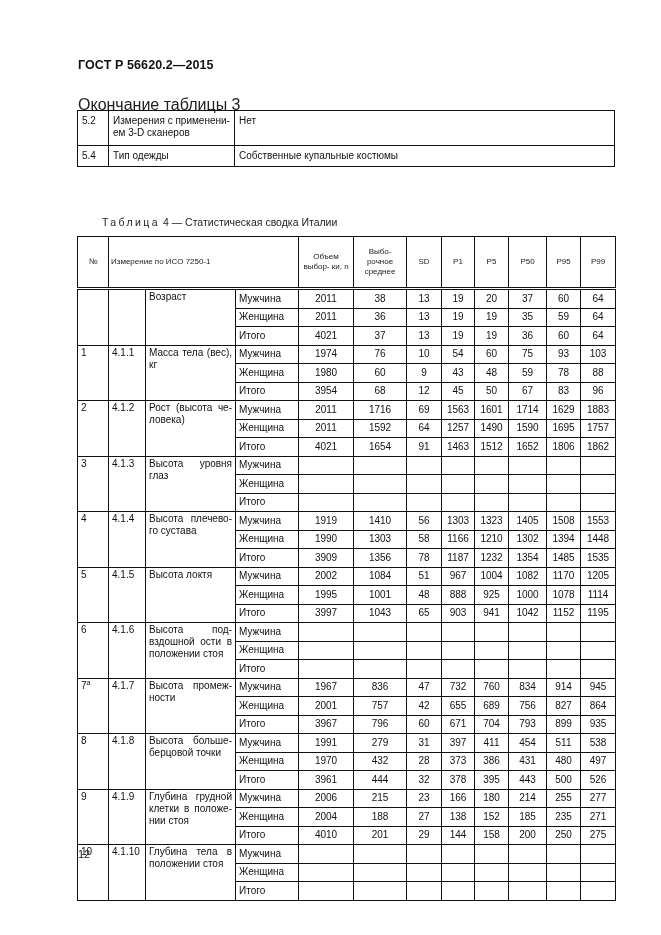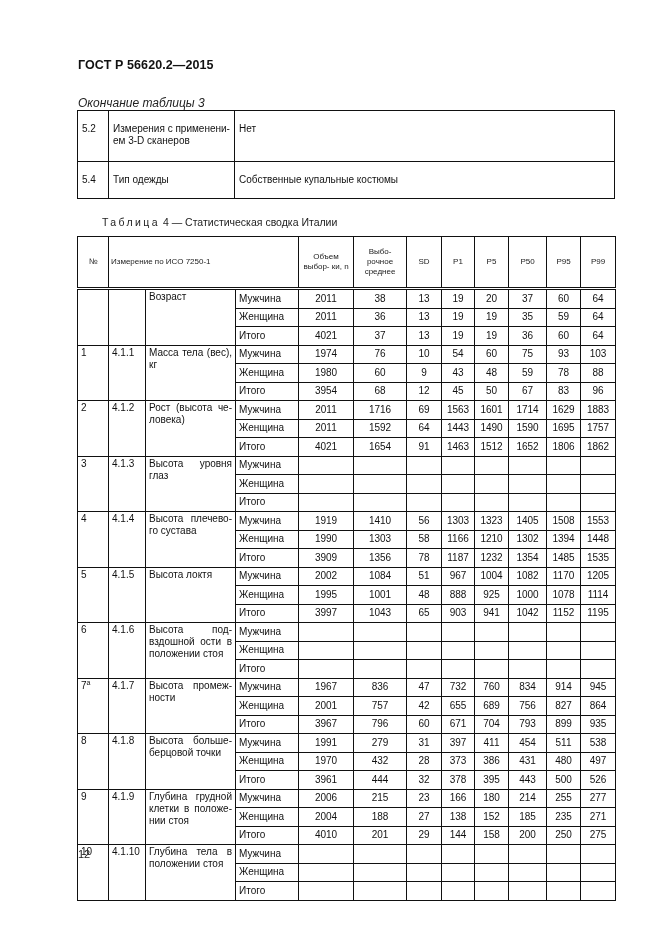--- a/index.html
+++ b/index.html
@@ -1,22 +1,22 @@
 <!DOCTYPE html>
 <html><head>
 <meta charset="utf-8">
 <style>
   html, body { margin: 0; padding: 0; background: #ffffff; }
   body { width: 661px; height: 935px; position: relative; font-family: "Liberation Sans", sans-serif; color: #111; overflow: hidden; }
   .hdr { position: absolute; left: 78px; top: 58px; font-weight: bold; font-size: 12.5px; letter-spacing: 0.1px; }
-  .cont { position: absolute; left: 78px; top: 96px; font-style: italic; font-size: 12px; color: #222; text-align: right; }
+  .cont { position: absolute; left: 78px; top: 96px; font-size: 16px; color: #222; text-align: right; }
   table { border-collapse: collapse; position: absolute; table-layout: fixed; }
   td { border: 1px solid #111; font-size: 10px; line-height: 12px; vertical-align: top; padding: 0 3px; color: #111; }
   #t3 { left: 77px; top: 110px; width: 538px; }
-  #t3 td { padding: 12px 4px; }
+  #t3 td { padding: 4px 4px; }
   #t3 tr.r1 td { height: 26px; }
   #t3 tr.r2 td { height: 50px; }
   #t3 tr.r3 td { height: 12px; }
   .caption { position: absolute; left: 78px; top: 216px; font-size: 10.5px; color: #222; }
   .caption .sp { letter-spacing: 2.4px; margin-left: 24px; }
   #t4 { left: 77px; top: 236px; width: 538px; }
   #t4 thead td { font-size: 8px; line-height: 10px; text-align: center; vertical-align: middle; height: 50px; padding: 0 2px; border-bottom: 3px double #111; color: #222; }
   #t4 thead td.lbl { text-align: left; }
   #t4 tbody td { height: 15.5px; font-size: 10px; line-height: 12px; padding-top: 1px; padding-bottom: 1px; }
   #t4 tbody td.num { text-align: center; vertical-align: middle; }
@@ -168,21 +168,21 @@
         <td class="num">1601</td>
         <td class="num">1714</td>
         <td class="num">1629</td>
         <td class="num">1883</td>
       </tr>
       <tr>
         <td class="sex">Женщина</td>
         <td class="num">2011</td>
         <td class="num">1592</td>
         <td class="num">64</td>
-        <td class="num">1443</td>
+        <td class="num">1257</td>
         <td class="num">1490</td>
         <td class="num">1590</td>
         <td class="num">1695</td>
         <td class="num">1757</td>
       </tr>
       <tr>
         <td class="sex">Итого</td>
         <td class="num">4021</td>
         <td class="num">1654</td>
         <td class="num">91</td>

